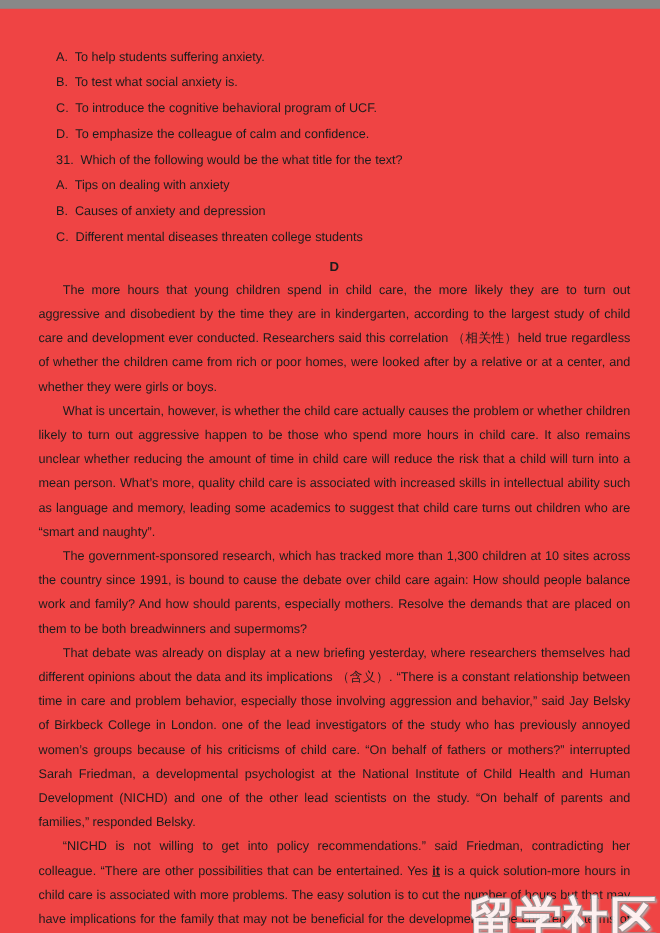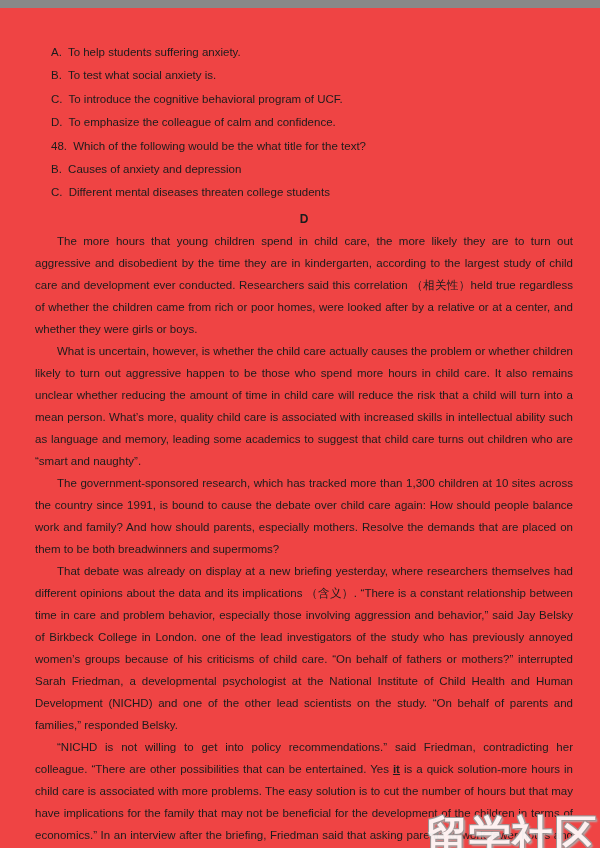--- a/index.html
+++ b/index.html
@@ -88,22 +88,26 @@
       <span>To introduce the cognitive behavioral program of UCF.</span>
     </div>
     <div class="opt-line">
       <span class="opt-label">D.</span>
       <span>To emphasize the colleague of calm and confidence.</span>
     </div>
   </div>
 
   <div class="options-block">
     <div class="opt-line">
-      <span class="opt-label">48.</span>
+      <span class="opt-label">31.</span>
       <span>Which of the following would be the what title for the text?</span>
+    </div>
+    <div class="opt-line">
+      <span class="opt-label">A.</span>
+      <span>Tips on dealing with anxiety</span>
     </div>
     <div class="opt-line">
       <span class="opt-label">B.</span>
       <span>Causes of anxiety and depression</span>
     </div>
     <div class="opt-line">
       <span class="opt-label">C.</span>
       <span>Different mental diseases threaten college students</span>
     </div>
   </div>

